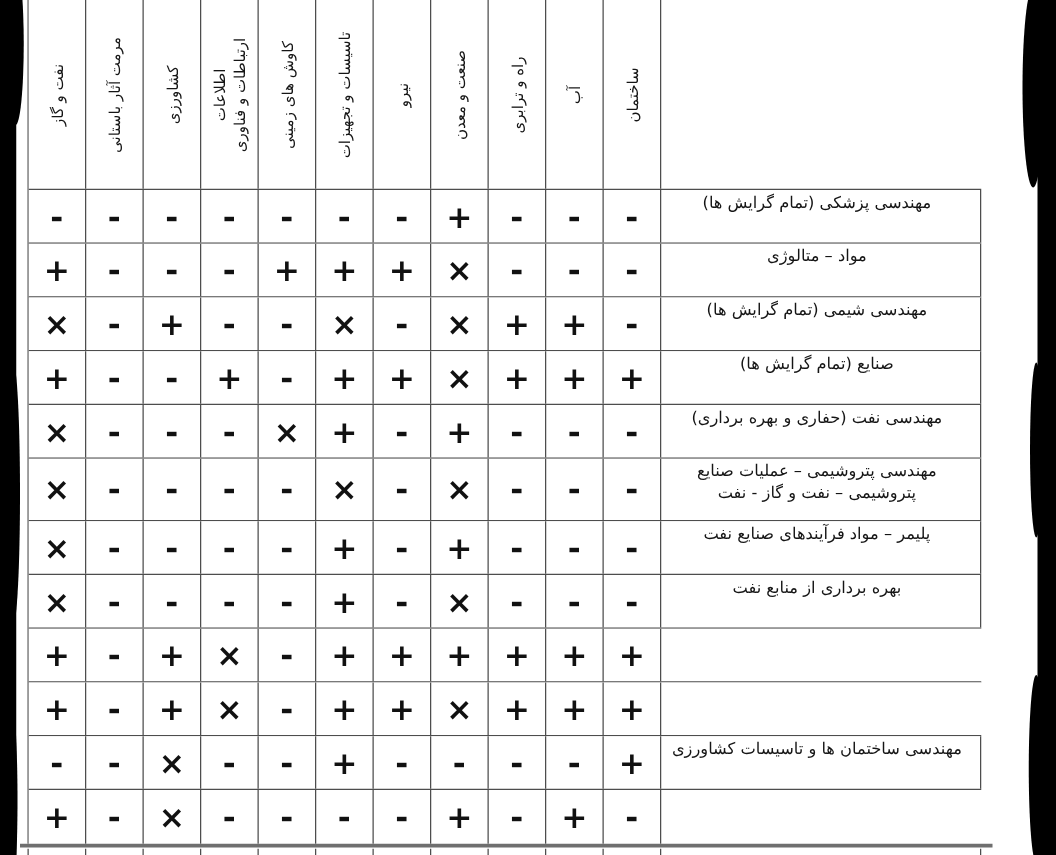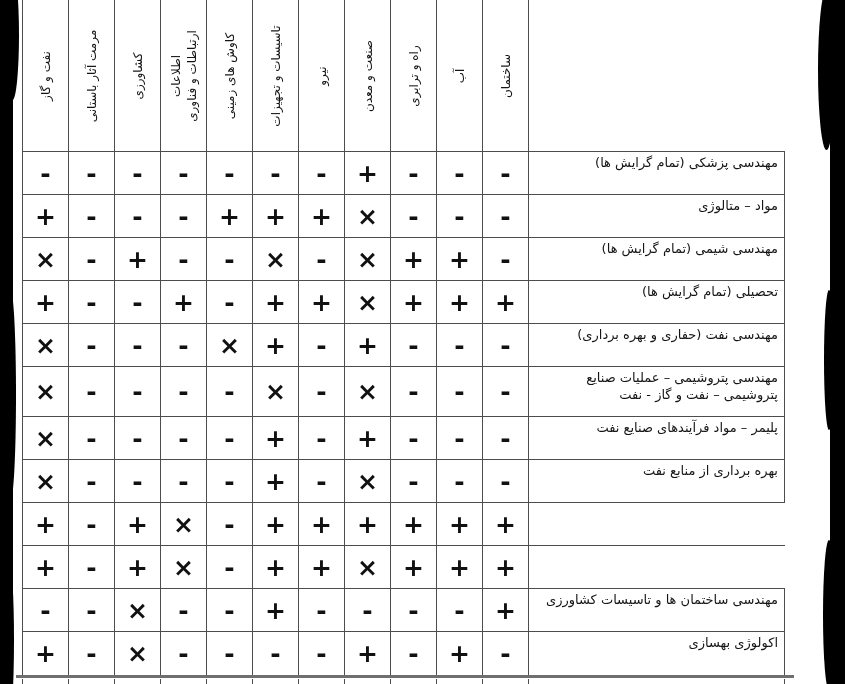--- a/index.html
+++ b/index.html
@@ -19,21 +19,21 @@
   .edge-right .bulge3{position:absolute;right:10px;top:540px;width:12px;height:150px;background:#000;border-radius:50%;}
   
   .dtable{position:absolute;left:22px;top:0;width:762px;border-left:1px solid #4d4d4d;}
   .trow{display:flex;border-bottom:1px solid #4d4d4d;box-sizing:border-box;background:#fff;}
   .trow.last{border-bottom:none;}
   .cell{box-sizing:border-box;border-right:1px solid #4d4d4d;position:relative;flex:none;}
   .hcell{width:46px;}
   .sym{width:46px;display:flex;align-items:center;justify-content:center;
        font-weight:bold;font-size:25px;line-height:1;color:#111;}
   .lblcol{width:256px;}
-  .lbl{direction:rtl;text-align:right;padding:2px 6px 0 0;font-size:13px;line-height:17px;
+  .lbl{direction:rtl;text-align:center;padding:2px 6px 0 0;font-size:13px;line-height:17px;
        color:#151515;white-space:nowrap;overflow:visible;}
   .lbl.multiline{white-space:pre;}
   .titlecell{display:flex;align-items:center;justify-content:center;font-size:14px;direction:rtl;}
   .vtext{
     position:absolute;left:50%;top:50%;width:146px;
     transform:translate(-50%,-50%) rotate(-90deg);
     text-align:center;direction:rtl;white-space:nowrap;
     font-size:12px;line-height:14px;color:#151515;
   }
   .vtext.l1{left:calc(50% + 8px);}
@@ -141,21 +141,21 @@
         <div class="cell sym">-</div>
         <div class="cell sym">+</div>
         <div class="cell sym">-</div>
         <div class="cell sym">+</div>
         <div class="cell sym">+</div>
         <div class="cell sym">×</div>
         <div class="cell sym">+</div>
         <div class="cell sym">+</div>
         <div class="cell sym">+</div>
         <div class="cell lblcol">
-          <div class="lbl">تحصیلی (تمام گرایش ها)</div>
+          <div class="lbl">صنایع (تمام گرایش ها)</div>
         </div>
       </div>
       <div class="trow" style="height: 43px;">
         <div class="cell sym">×</div>
         <div class="cell sym">-</div>
         <div class="cell sym">-</div>
         <div class="cell sym">-</div>
         <div class="cell sym">×</div>
         <div class="cell sym">+</div>
         <div class="cell sym">-</div>
@@ -263,23 +263,20 @@
         <div class="cell sym">-</div>
         <div class="cell sym">×</div>
         <div class="cell sym">-</div>
         <div class="cell sym">-</div>
         <div class="cell sym">-</div>
         <div class="cell sym">-</div>
         <div class="cell sym">+</div>
         <div class="cell sym">-</div>
         <div class="cell sym">+</div>
         <div class="cell sym">-</div>
-        <div class="cell lblcol">
-          <div class="lbl">اکولوژی بهسازی</div>
-        </div>
       </div>
     </div>
 
   <div class="bottom-rule"></div>
   <div class="partial-row">
       <div class="cell hcell"></div>
       <div class="cell hcell"></div>
       <div class="cell hcell"></div>
       <div class="cell hcell"></div>
       <div class="cell hcell"></div>

